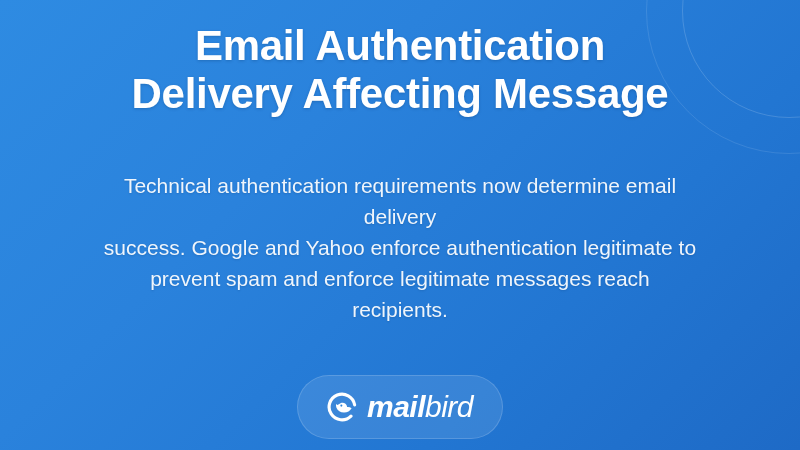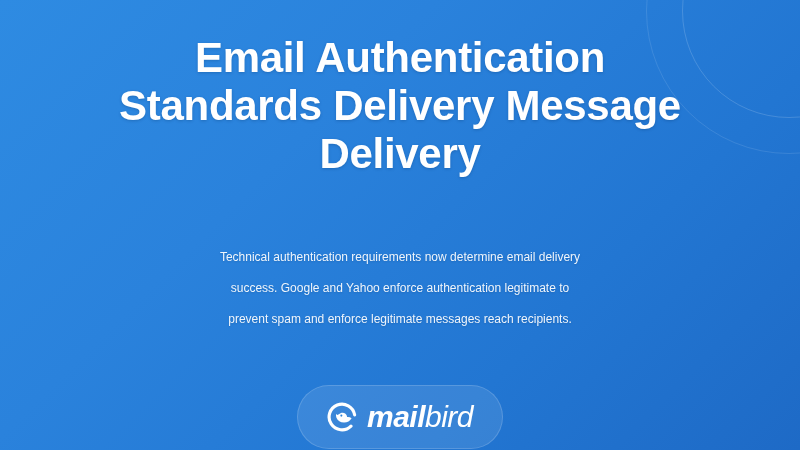--- a/index.html
+++ b/index.html
@@ -57,42 +57,42 @@
     position: relative;
     z-index: 2;
     width: 800px;
     height: 450px;
     display: flex;
     flex-direction: column;
     align-items: center;
   }
 
   .headline {
-    margin: 12px;
+    margin: 0;
     padding: 0;
     width: 660px;
     text-align: center;
     color: #FFFFFF;
     font-size: 42px;
     font-weight: bold;
     line-height: 48px;
     letter-spacing: -0.3px;
     padding-top: 22px;
     text-shadow: 0 1px 3px rgba(10, 50, 100, 0.28);
   }
   .headline .ln {
     display: block;
   }
 
   .subtext {
     margin: 0;
     width: 600px;
     text-align: center;
     color: rgba(255, 255, 255, 0.93);
-    font-size: 12px;
+    font-size: 21px;
     font-weight: normal;
     line-height: 31px;
     padding-top: 52px;
     text-shadow: 0 1px 2px rgba(10, 50, 100, 0.20);
   }
   .subtext .ln {
     display: block;
   }
 
   .badge-wrap {
@@ -141,22 +141,21 @@
 
   <div class="decor">
     <div class="decor-ring r1"></div>
     <div class="decor-ring r2"></div>
   </div>
 
   <div class="content">
 
     <h1 class="headline">
       <span class="ln">Email Authentication</span>
-      <span class="ln">Standards Delivery Message</span>
-      <span class="ln">Delivery</span>
+      <span class="ln">Delivery Affecting Message</span>
     </h1>
 
     <p class="subtext">
       <span class="ln">Technical authentication requirements now determine email delivery</span>
       <span class="ln">success. Google and Yahoo enforce authentication legitimate to</span>
       <span class="ln">prevent spam and enforce legitimate messages reach recipients.</span>
     </p>
 
     <div class="badge-wrap">
       <div class="brand-badge">

